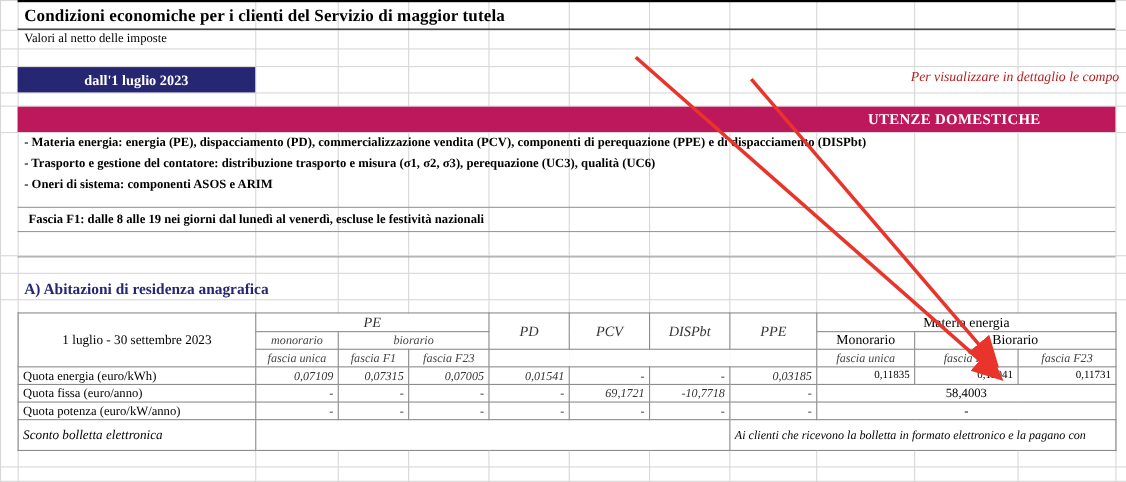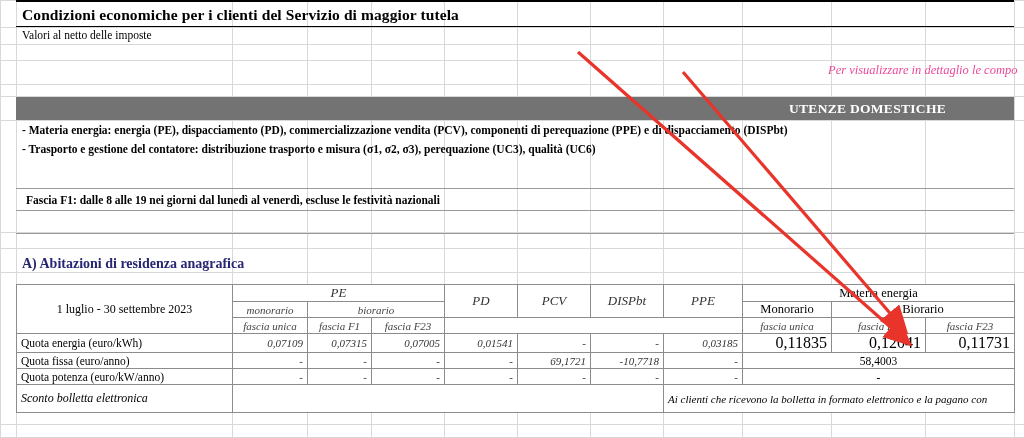--- a/index.html
+++ b/index.html
@@ -95,34 +95,34 @@
     font-size: 13px;
     text-align: center;
     line-height: 23px;
     font-family: "Liberation Serif", serif;
   }
   #date-banner-note {
     left: 828px;
     top: 63px;
     font-style: italic;
     font-size: 12.5px;
-    color: #ec4899;
+    color: #b91c1c;
     white-space: nowrap;
     overflow: hidden;
     width: 196px;
     font-family: "Liberation Serif", serif;
   }
 
   
   #domestic-band {
     left: 16px;
     top: 97px;
     width: 998px;
     height: 23px;
-    background: #737373;
+    background: #be185d;
     color: #ffffff;
     font-weight: bold;
     font-size: 13.5px;
     font-family: "Liberation Serif", serif;
   }
   #domestic-band-label {
     position: absolute;
     right: 68px;
     top: 0;
     line-height: 23px;
@@ -219,21 +219,21 @@
     text-align: center;
     font-size: 11px;
     color: #444;
   }
   .rowlabel {
     font-weight: bold;
     font-size: 11.5px;
     text-align: left;
     white-space: nowrap;
   }
-  .val { text-align: right; font-size: 16px; padding-right: 6px; margin-left: 32px; }
+  .val { text-align: right; font-size: 10px; padding-right: 6px; margin-left: 32px; }
   .valit { text-align: right; font-size: 11px; font-style: italic; color: #333; padding-right: 6px; }
   .sconto {
     font-weight: bold;
     font-style: italic;
     font-size: 12px;
     text-align: left;
     white-space: nowrap;
   }
   .sconto-note {
     font-style: italic;
@@ -284,28 +284,30 @@
 
 <div id="sheet">
 
   <div class="abs" id="title-topline"></div>
   <div class="abs" id="title-bar">
     <div id="title-text">Condizioni economiche per i clienti del Servizio di maggior tutela</div>
   </div>
   <div class="abs" id="title-underline"></div>
   <div class="abs" id="subtitle-text">Valori al netto delle imposte</div>
 
+  <div class="abs" id="date-banner">dall'1 luglio 2023</div>
   <div class="abs" id="date-banner-note">Per visualizzare in dettaglio le compo</div>
 
   <div class="abs" id="domestic-band">
     <span id="domestic-band-label">UTENZE DOMESTICHE</span>
   </div>
 
   <div class="abs bullet" id="bullet0">- Materia energia: energia (PE), dispacciamento (PD), commercializzazione vendita (PCV), componenti di perequazione (PPE) e di dispacciamento (DISPbt)</div>
   <div class="abs bullet" id="bullet1">- Trasporto e gestione del contatore: distribuzione trasporto e misura (σ1, σ2, σ3), perequazione (UC3), qualità (UC6)</div>
+  <div class="abs bullet" id="bullet2">- Oneri di sistema: componenti ASOS e ARIM</div>
 
   <div class="abs" id="fascia-box"></div>
   <div class="abs" id="fascia-box-mid"></div>
   <div class="abs fascia" id="fascia0">Fascia F1: dalle 8 alle 19 nei giorni dal lunedì al venerdì, escluse le festività nazionali</div>
 
   <div class="abs" id="section-a">A) Abitazioni di residenza anagrafica</div>
 
   <table class="abs" id="maintable">
     <colgroup>
       <col style="width:216px">

